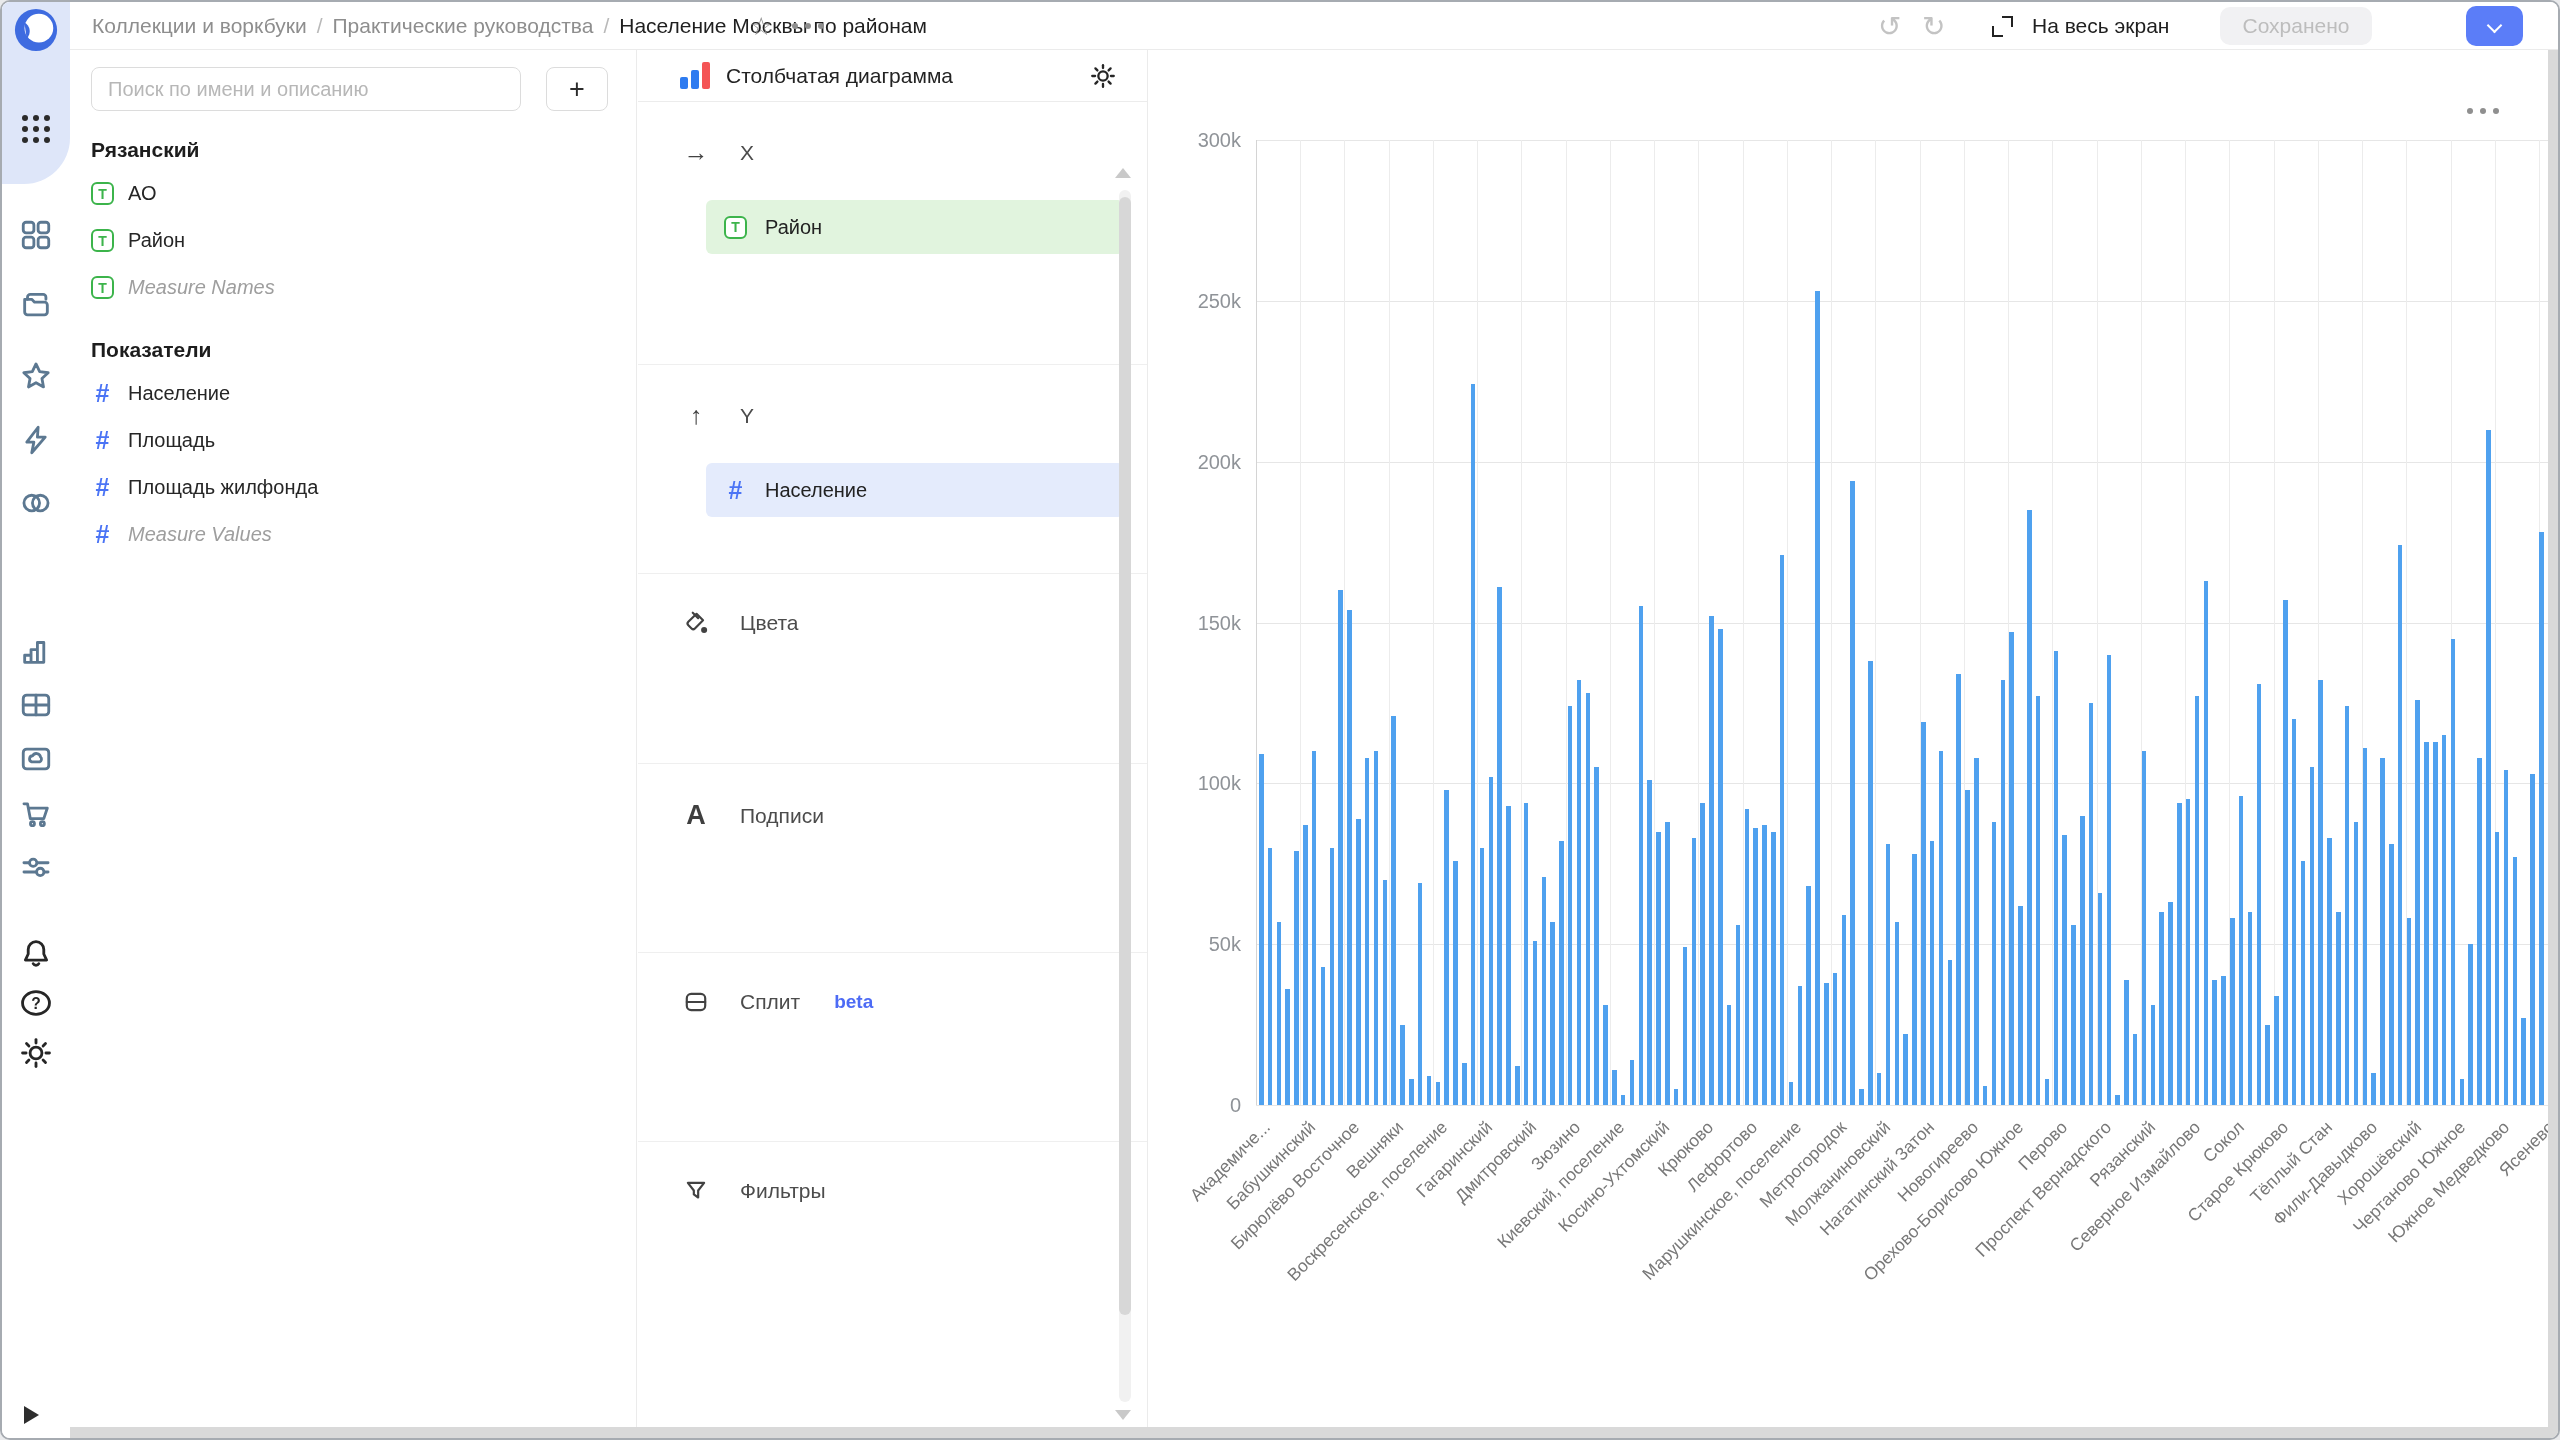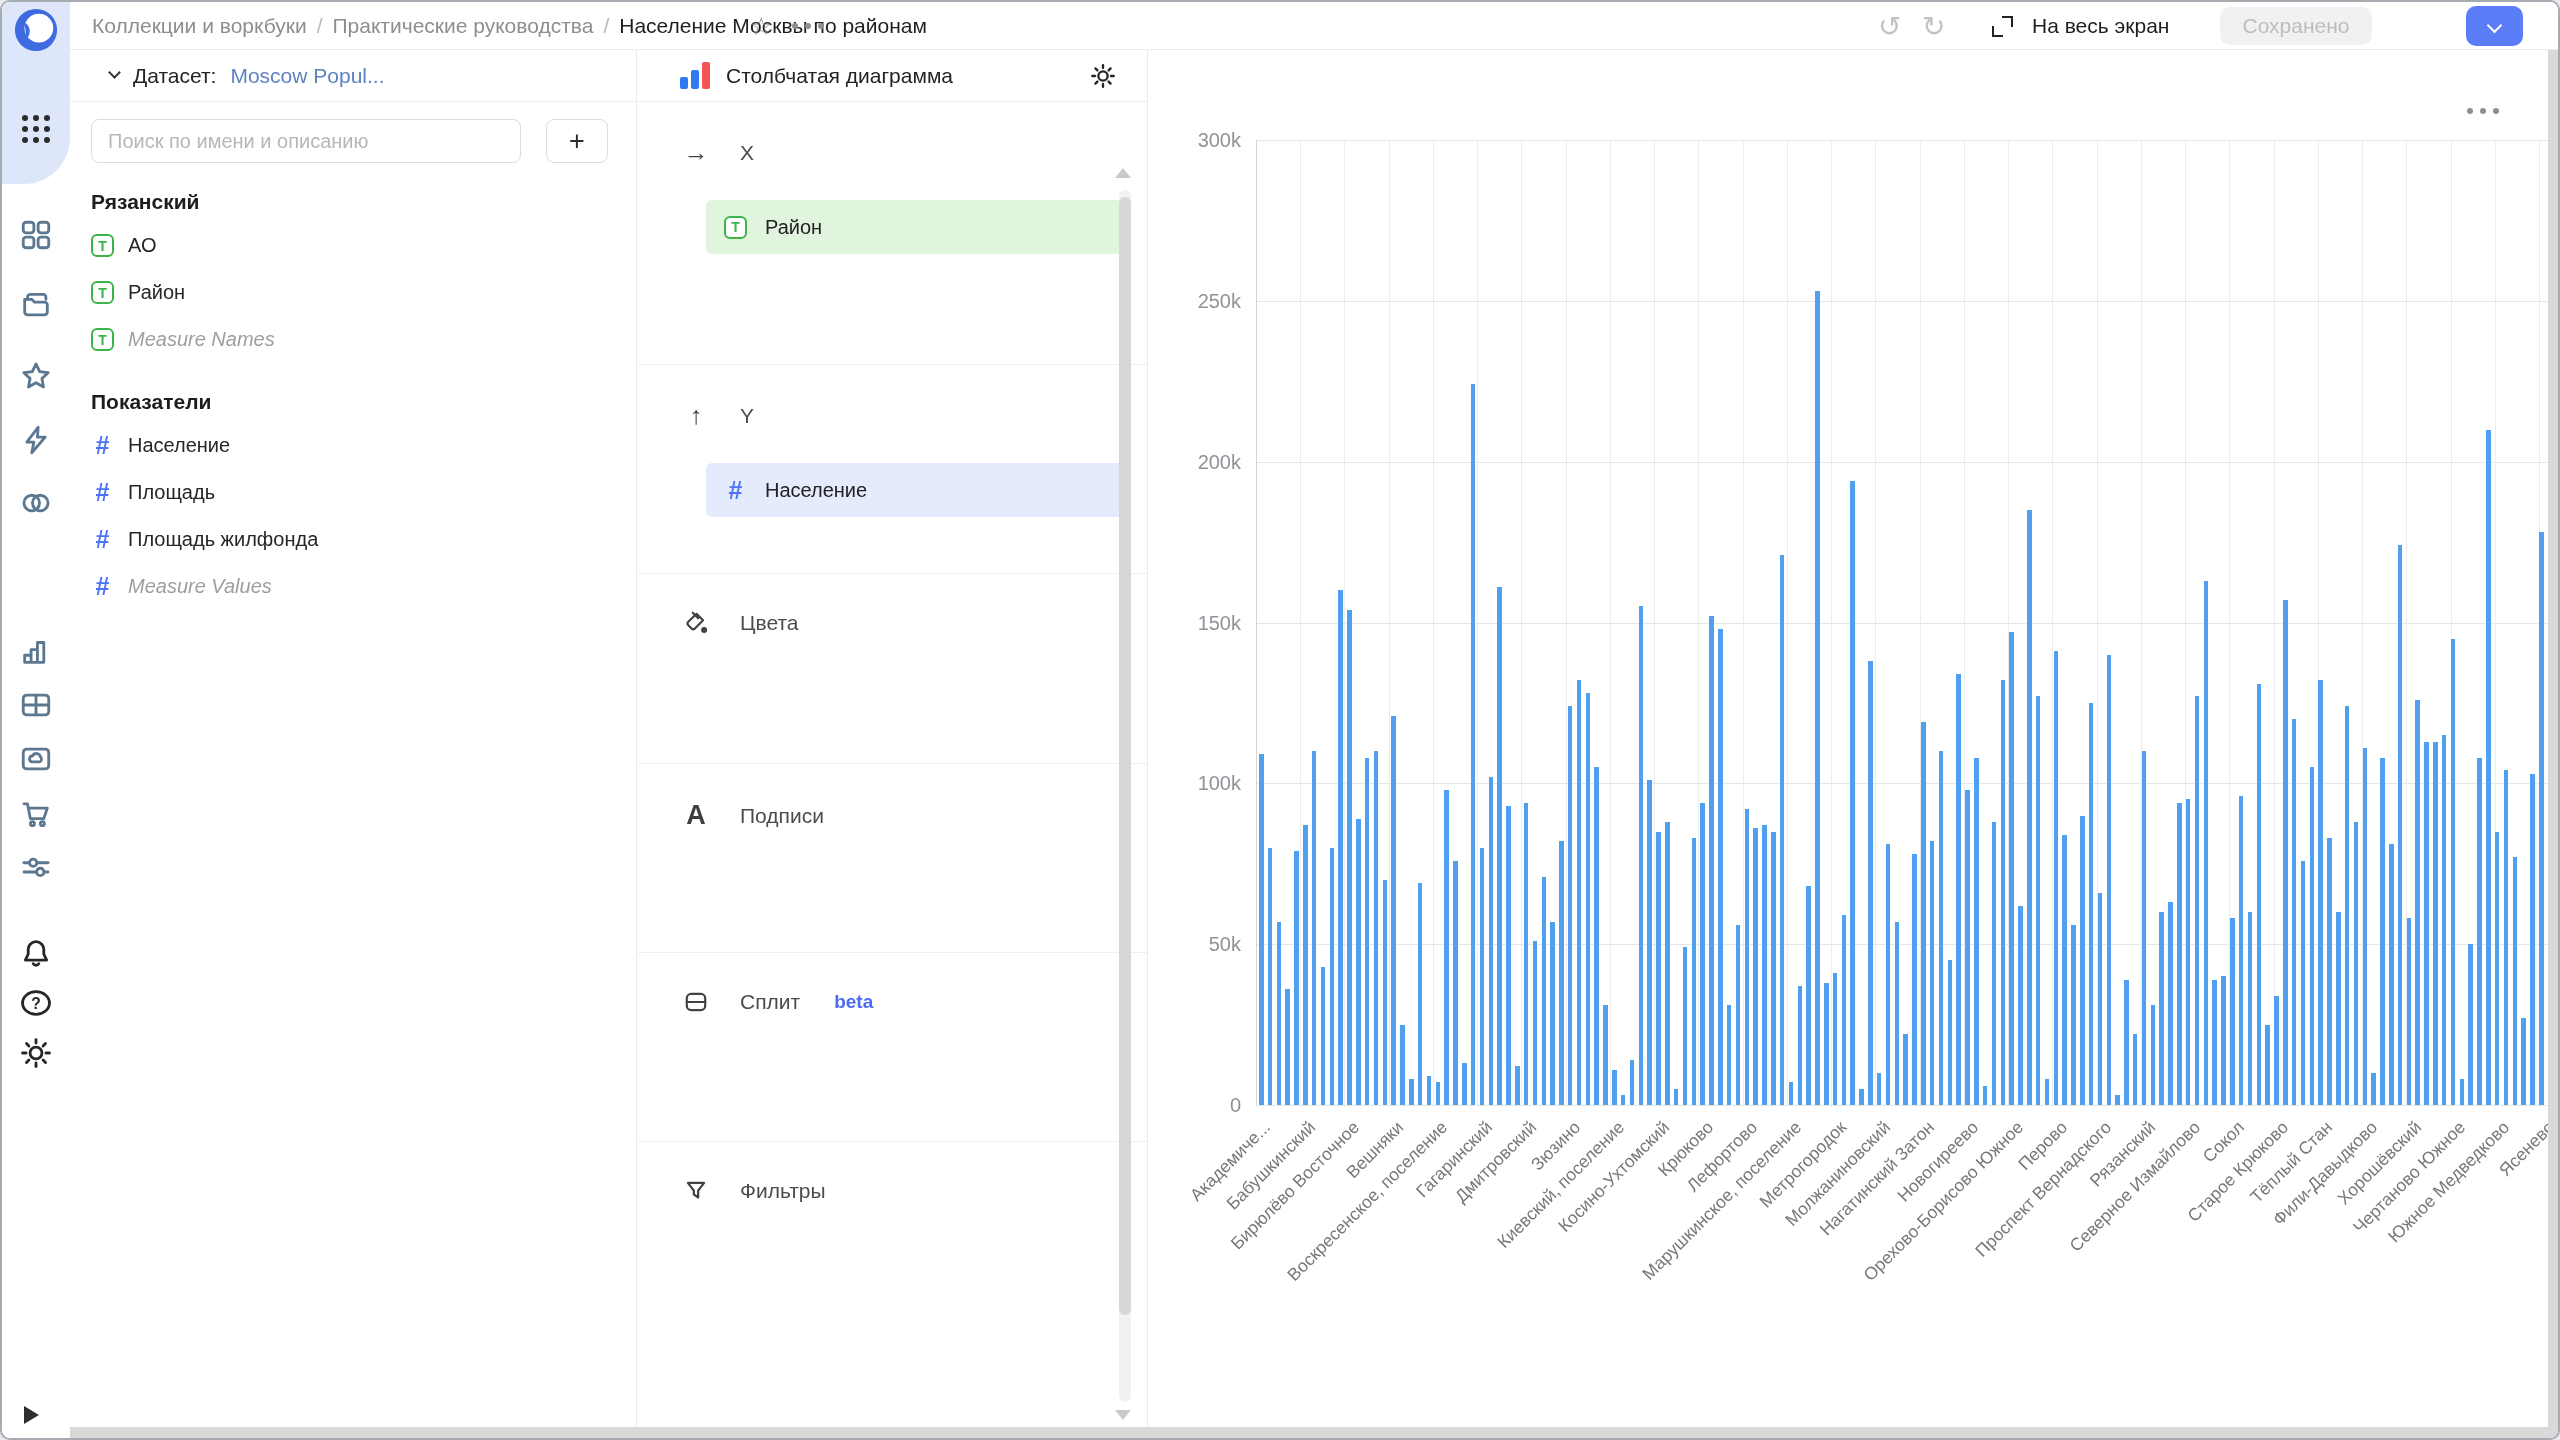--- a/index.html
+++ b/index.html
@@ -232,25 +232,20 @@
             <line x1="17" y1="17" x2="18.7" y2="18.7"></line>
             <line x1="5.3" y1="18.7" x2="7" y2="17"></line>
             <line x1="17" y1="7" x2="18.7" y2="5.3"></line>
           </g>
         </svg>
     </span>
     <span class="rail-collapse"></span>
   </nav>
 
   <section class="ds-panel">
-    <div class="ds-header">
-      <span class="chev dark" style="transform:rotate(45deg);margin-top:-6px"></span>
-      <span class="lbl">Датасет:</span>
-      <span class="ds-link">Moscow Popul...</span>
-    </div>
     <div class="search-row">
       <input class="search-input" placeholder="Поиск по имени и описанию" style="">
       <button class="plus-btn">+</button>
     </div>
     <div class="sec-title">Рязанский</div>
     <div class="field-row">
         <span class="icon-T">T</span>
         <span class="fname">АО</span>
       </div>
     <div class="field-row">

